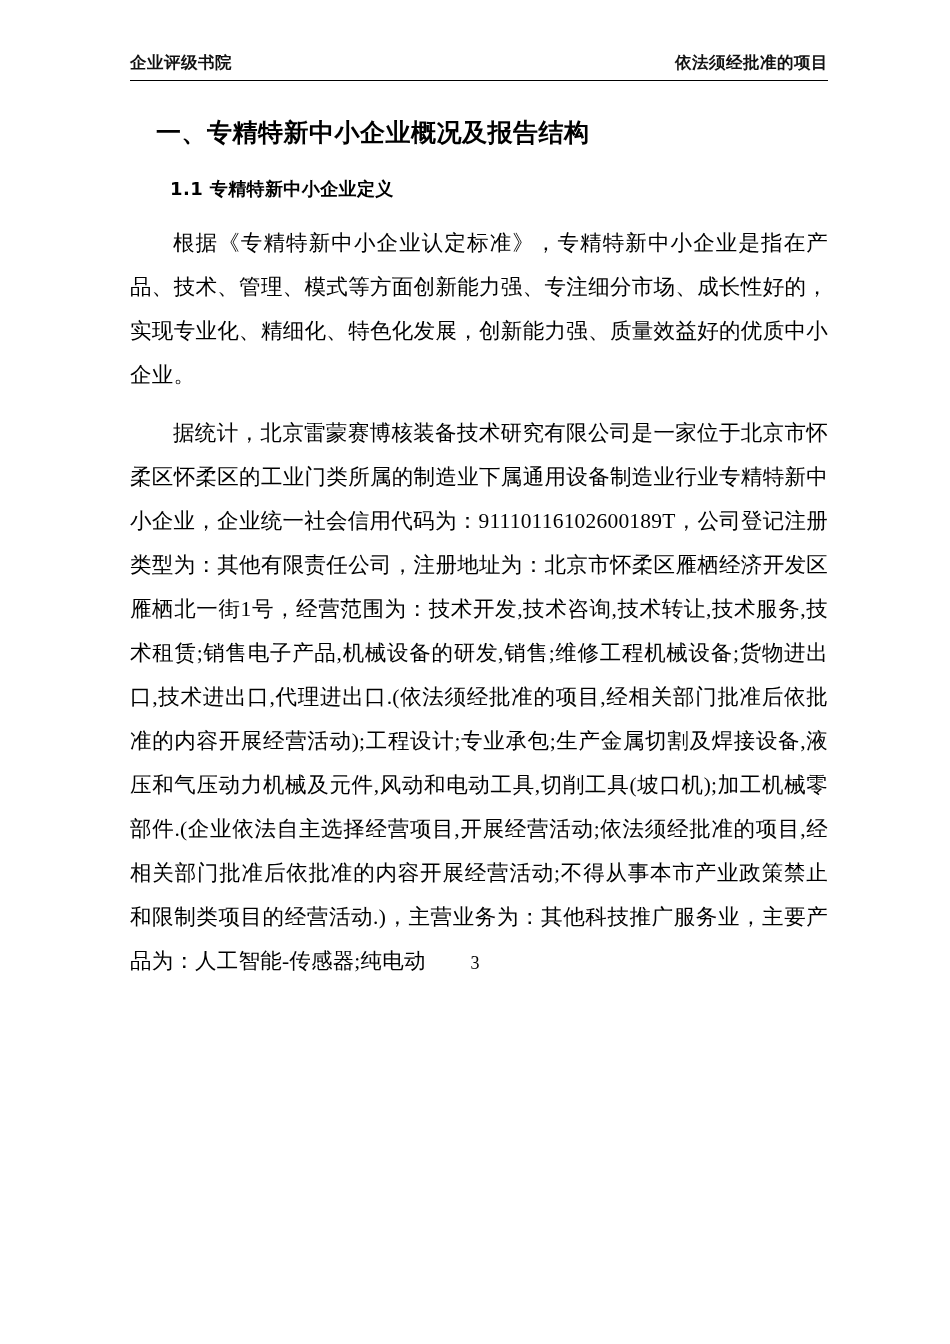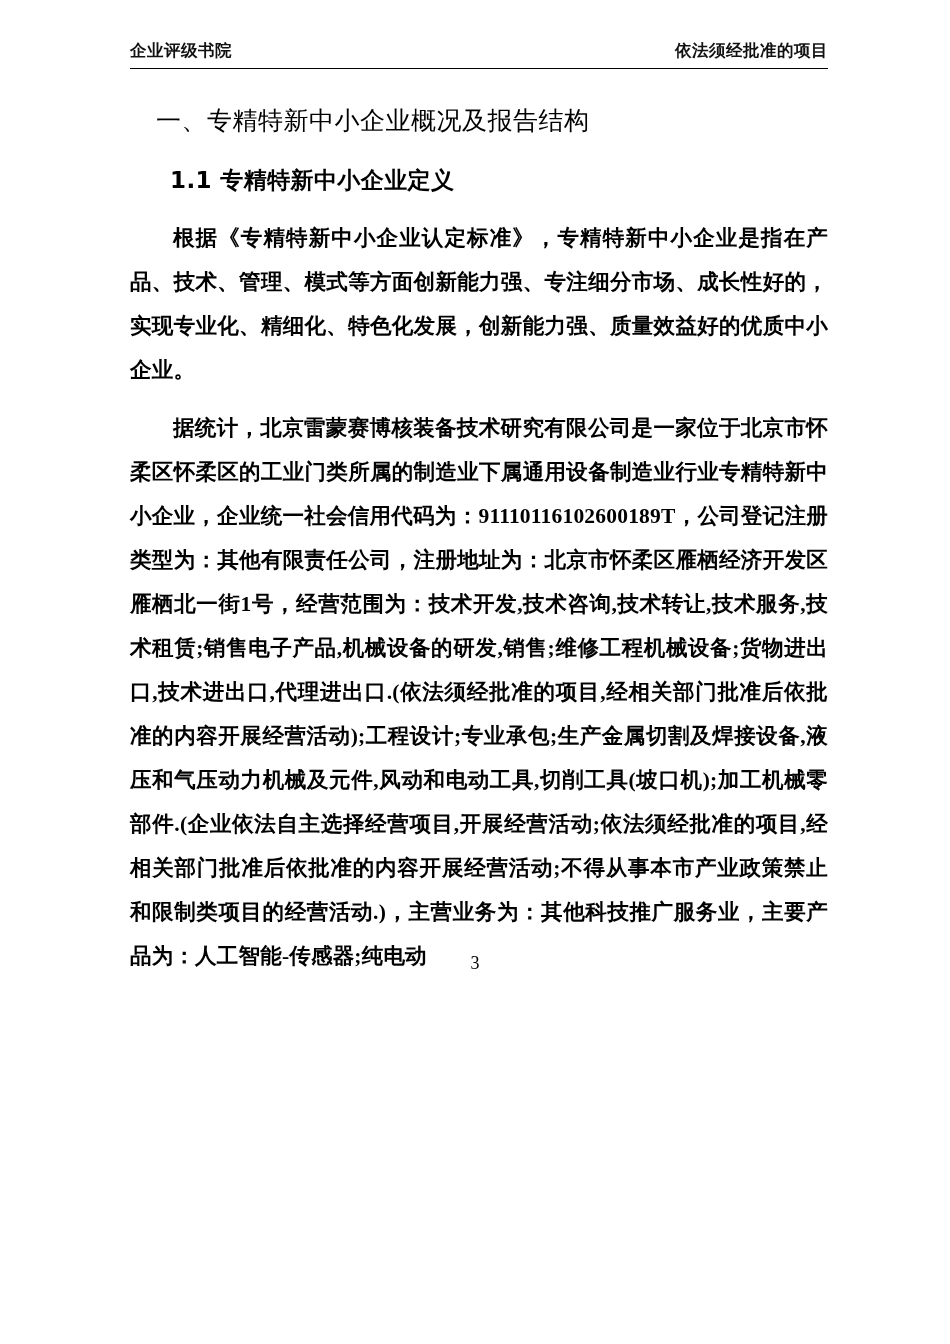--- a/index.html
+++ b/index.html
@@ -12,21 +12,21 @@
     height: 1344px;
     font-family: "Liberation Serif", "DejaVu Serif", serif;
     color: #000000;
     position: relative;
     overflow: hidden;
   }
   .page {
     width: 950px;
     height: 1052px;
     box-sizing: border-box;
-    padding: 40px 122px 0 130px;
+    padding: 52px 122px 0 130px;
     position: relative;
   }
   
   .header {
     display: flex;
     justify-content: space-between;
     align-items: flex-end;
     font-size: 16.5px;
     font-family: "DejaVu Sans", "Liberation Sans", sans-serif;
     font-weight: bold;
@@ -35,48 +35,47 @@
     color: #111;
   }
   .header-rule {
     border-bottom: 1.6px solid #000;
     margin-bottom: 34px;
   }
   
   h1.sec-title {
     font-size: 25px;
     font-family: "DejaVu Sans", "Liberation Sans", sans-serif;
-    font-weight: normal;
+    font-weight: bold;
     margin: 20px 0 26px 0;
     text-indent: 26px;
     letter-spacing: 0.5px;
     line-height: 1.4;
   }
   h2.sub-title {
-    font-size: 23px;
+    font-size: 18px;
     font-family: "DejaVu Sans", "Liberation Sans", sans-serif;
     font-weight: bold;
     margin: 16px 0 20px 0;
     text-indent: 40px;
     letter-spacing: 0.4px;
     line-height: 1.4;
   }
   h2.sub-title.center-ish {
     text-indent: 52px;
   }
   
   p.body-para {
     font-size: 21.5px;
     line-height: 44px;
     margin: 0 0 14px 0;
     text-align: justify;
     text-justify: inter-ideograph;
     text-indent: 2em;
     letter-spacing: 0.2px;
-    font-weight: bold;
   }
   p.body-para.tight {
     margin-bottom: 0;
   }
   
   .page-number {
     position: absolute;
     left: 0;
     right: 0;
     bottom: 78px;

